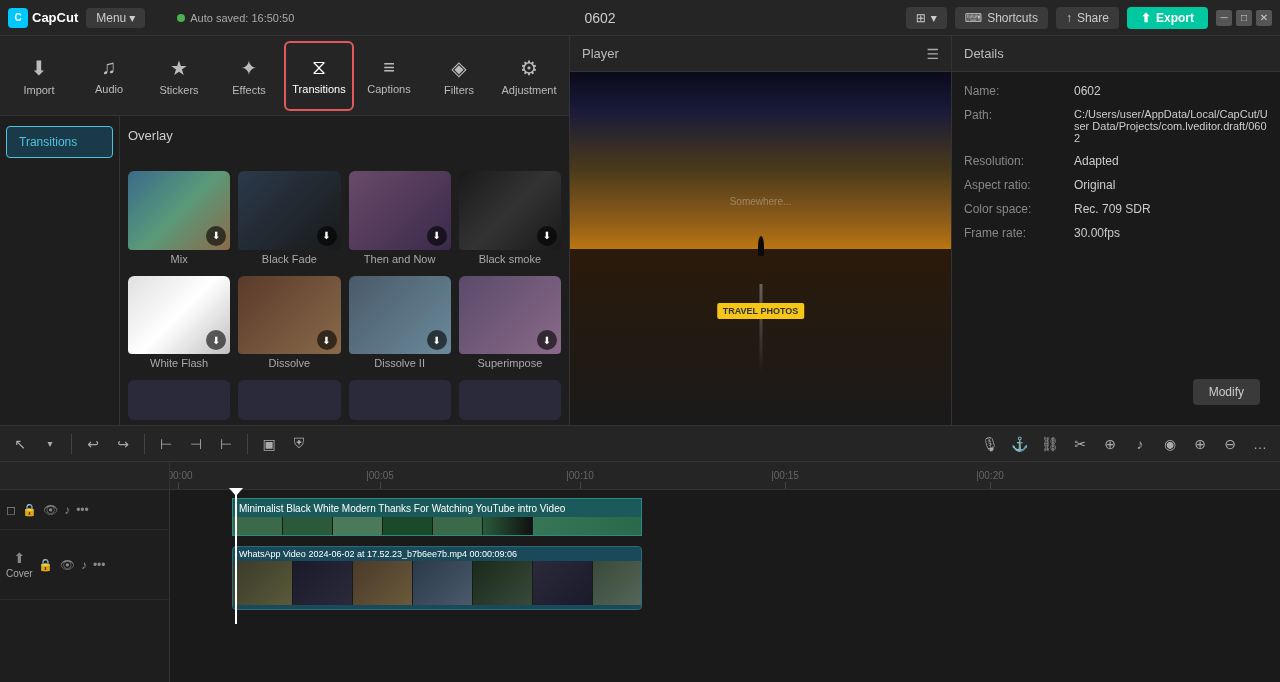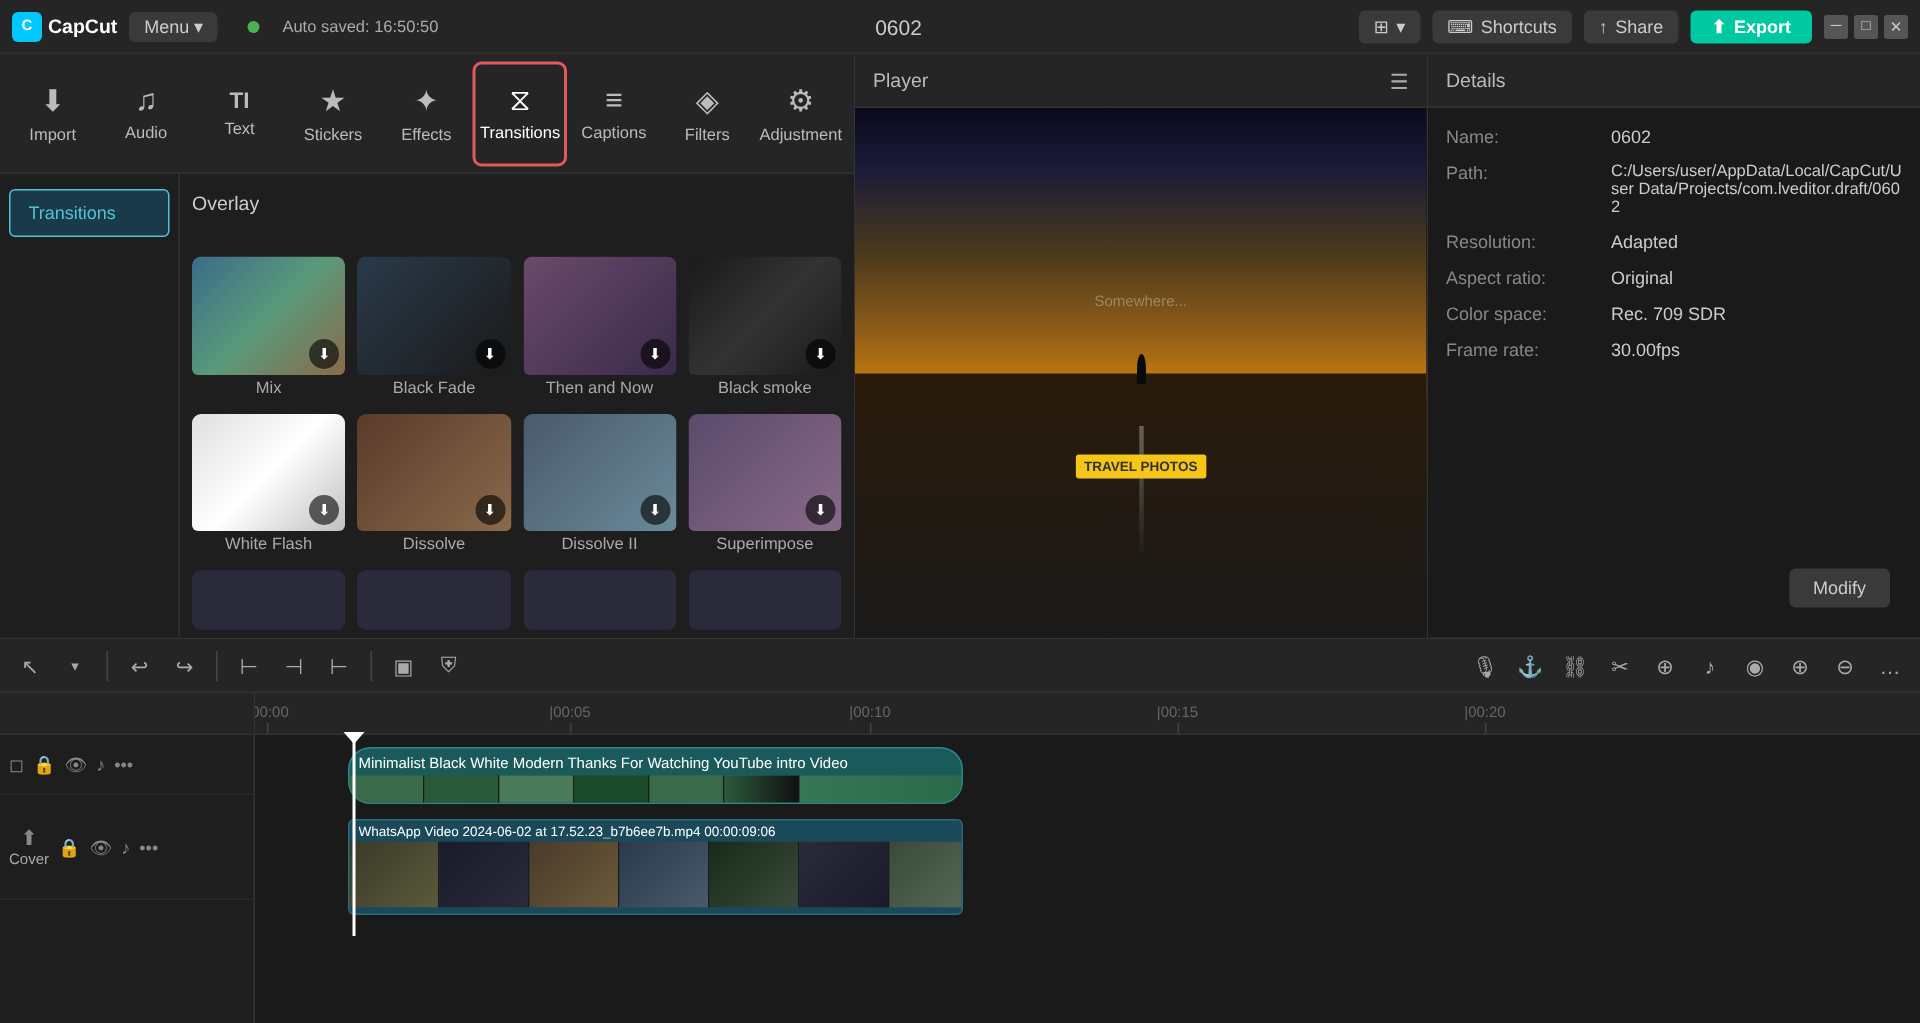--- a/index.html
+++ b/index.html
@@ -42,22 +42,22 @@
       background: #3a3a3a;
       border: none;
       color: #ccc;
       padding: 3px 10px;
       border-radius: 4px;
       cursor: pointer;
       font-size: 12px;
       display: flex; align-items: center; gap: 3px;
     }
     .auto-save {
-      display: flex; align-items: center; gap: 15px;
-      color: #aaa; font-size: 11px; margin-left: 12px;
+      display: flex; align-items: center; gap: 5px;
+      color: #aaa; font-size: 11px; margin-left: 24px;
     }
     .auto-save-dot { width: 8px; height: 8px; background: #4caf50; border-radius: 50%; }
     .title-center {
       flex: 1; text-align: center; color: #ccc; font-size: 14px; font-weight: 500;
     }
     .top-right {
       display: flex; align-items: center; gap: 8px;
     }
     .icon-btn {
       background: #3a3a3a; border: none; color: #ccc;
@@ -470,24 +470,20 @@
       <div class="panel-left">
 
         <div class="toolbar">
           <div class="tool-item">
             <div class="tool-icon">⬇</div>
             <div class="tool-label">Import</div>
           </div>
           <div class="tool-item">
             <div class="tool-icon">♫</div>
             <div class="tool-label">Audio</div>
-          </div>
-          <div class="tool-item" style="font-size:13px;">
-            <div class="tool-icon" style="font-size:15px; font-weight:bold;">TI</div>
-            <div class="tool-label">Text</div>
           </div>
           <div class="tool-item">
             <div class="tool-icon">★</div>
             <div class="tool-label">Stickers</div>
           </div>
           <div class="tool-item">
             <div class="tool-icon">✦</div>
             <div class="tool-label">Effects</div>
           </div>
           <div class="tool-item active" style="border:2px solid #e05a5a;">
@@ -730,21 +726,21 @@
             <div class="ruler-line" style="left:820px;"></div>
           </div>
 
           <div class="track-area" style="position:relative; min-width:1000px;">
 
             <div class="playhead" style="left:65px; top:0; height:100%; position:absolute; z-index:20;">
               <div class="playhead-triangle"></div>
             </div>
 
             <div class="track-row" style="height:44px; margin-bottom:4px;">
-              <div class="track-clip clip-main" style="left:62px; width:410px; top:2px; height:38px; background:#1a5a5a; border:1px solid #2a8a8a; border-radius:15px; overflow:hidden;">
+              <div class="track-clip clip-main" style="left:62px; width:410px; top:2px; height:38px; background:#1a5a5a; border:1px solid #2a8a8a; border-radius:0; overflow:hidden;">
                 <div style="padding:2px 6px; white-space:nowrap; overflow:hidden; text-overflow:ellipsis;">
                   <span style="color:#fff; font-size:10px;">Minimalist Black White Modern Thanks For Watching YouTube intro Video</span>
                 </div>
 
                 <div style="display:flex; height:20px; background:linear-gradient(90deg,#2a5a3a,#1a4a2a,#3a7a5a,#2a6a4a);">
                   <div style="width:50px;height:20px;background:#3a6a4a;border-right:1px solid #1a1a1a;flex-shrink:0;"></div>
                   <div style="width:50px;height:20px;background:#2a5a3a;border-right:1px solid #1a1a1a;flex-shrink:0;"></div>
                   <div style="width:50px;height:20px;background:#4a7a5a;border-right:1px solid #1a1a1a;flex-shrink:0;"></div>
                   <div style="width:50px;height:20px;background:#1a4a2a;border-right:1px solid #1a1a1a;flex-shrink:0;"></div>
                   <div style="width:50px;height:20px;background:#3a6a4a;border-right:1px solid #1a1a1a;flex-shrink:0;"></div>

